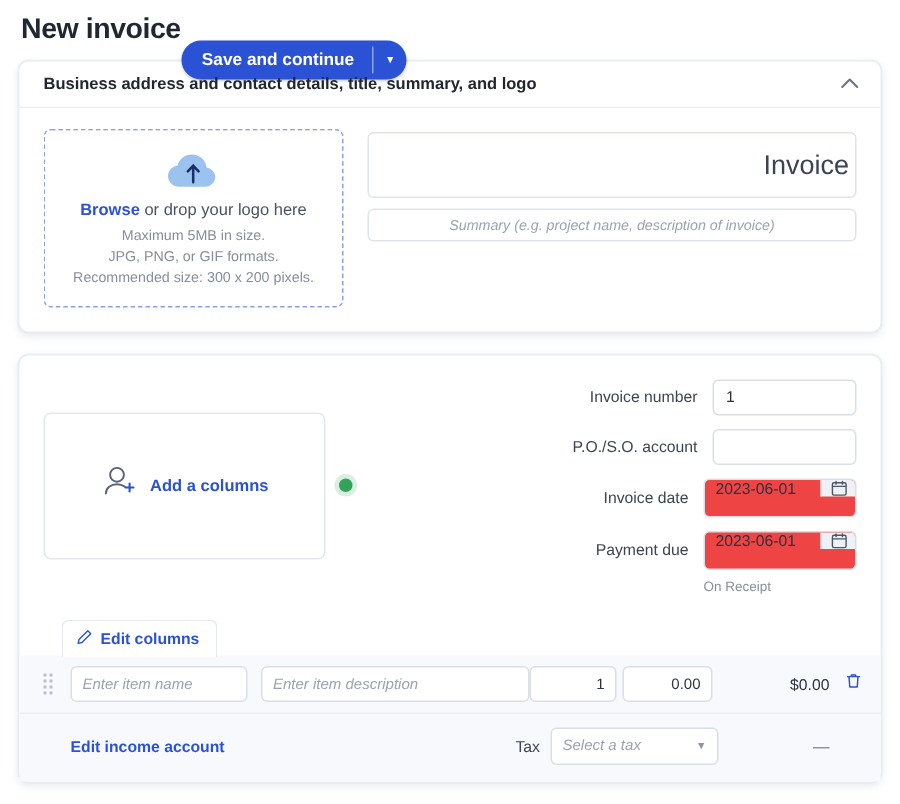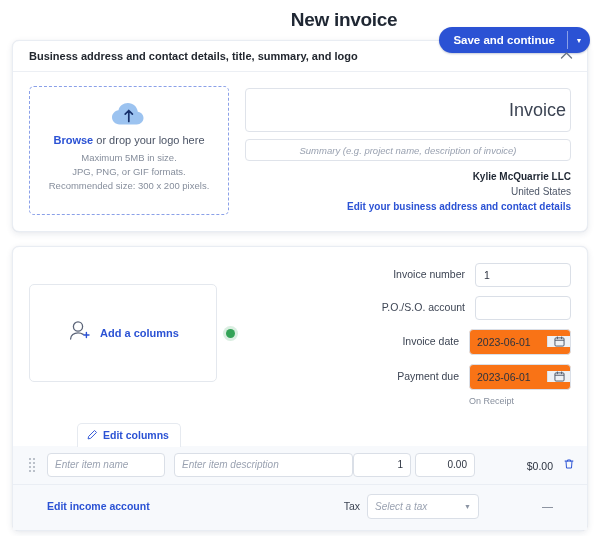--- a/index.html
+++ b/index.html
@@ -14,23 +14,22 @@
     color: #1f2733;
     overflow: hidden;
     position: relative;
   }
 
   
   .topbar {
     height: 40px;
     display: flex;
     align-items: center;
-    justify-content: flex-end;
+    justify-content: flex-start;
     padding: 0 10px 0 14px;
-    gap: 42px;
   }
   .page-title {
     font-size: 19px;
     font-weight: bold;
     letter-spacing: -0.3px;
     color: #1f2733;
   }
   .split-btn {
     display: flex;
     align-items: stretch;
@@ -238,26 +237,26 @@
     padding: 0 8px;
     font-family: "Liberation Sans", sans-serif;
     font-size: 10.5px;
     color: #2c3340;
     outline: none;
     background: #fff;
   }
   .datectl { width: 102px; flex: none; }
   .datebox {
     display: flex;
-    align-items: center;
+    align-items: flex-start;
     height: 24px;
     border: 1px solid #dadfe7;
     border-radius: 4px;
     overflow: hidden;
-    background: #f97316;
+    background: #ef4444;
   }
   .datebox .dval {
     flex: 1;
     display: flex;
     align-items: center;
     padding-left: 7px;
     font-size: 10.5px;
     color: #2c3340;
   }
   .datebox .dbtn {
@@ -290,21 +289,20 @@
     background: #fff;
     border: 1px solid #e6eaf0;
     border-bottom: none;
     border-radius: 5px 5px 0 0;
     padding: 5px 11px 5px 9px;
     font-size: 10.5px;
     font-weight: bold;
     color: #2b52d4;
     position: relative;
     top: 1px;
-    margin-left: 36px;
   }
 
   
   .tbl-head {
     display: flex;
     align-items: center;
     background: #edf0f5;
     border-top: 1px solid #e2e7ee;
     border-bottom: 1px solid #e2e7ee;
     height: 27px;
@@ -433,25 +431,20 @@
         <b>Browse</b><span> or drop your logo here</span>
       </div>
       <div class="dz-sub">Maximum 5MB in size.</div>
       <div class="dz-sub">JPG, PNG, or GIF formats.</div>
       <div class="dz-sub">Recommended size: 300 x 200 pixels.</div>
     </div>
 
     <div class="title-col">
       <input class="inv-title-input" value="Invoice" style="">
       <input class="summary-input" placeholder="Summary (e.g. project name, description of invoice)" style="">
-      <div class="biz">
-        <div class="name">Kylie McQuarrie LLC</div>
-        <div class="country">United States</div>
-        <div class="edit-link">Edit your business address and contact details</div>
-      </div>
     </div>
 
   </div>
 </div>
 
 <div class="card">
 
   <div class="cust-section">
 
     <div class="cust-box-wrap">

